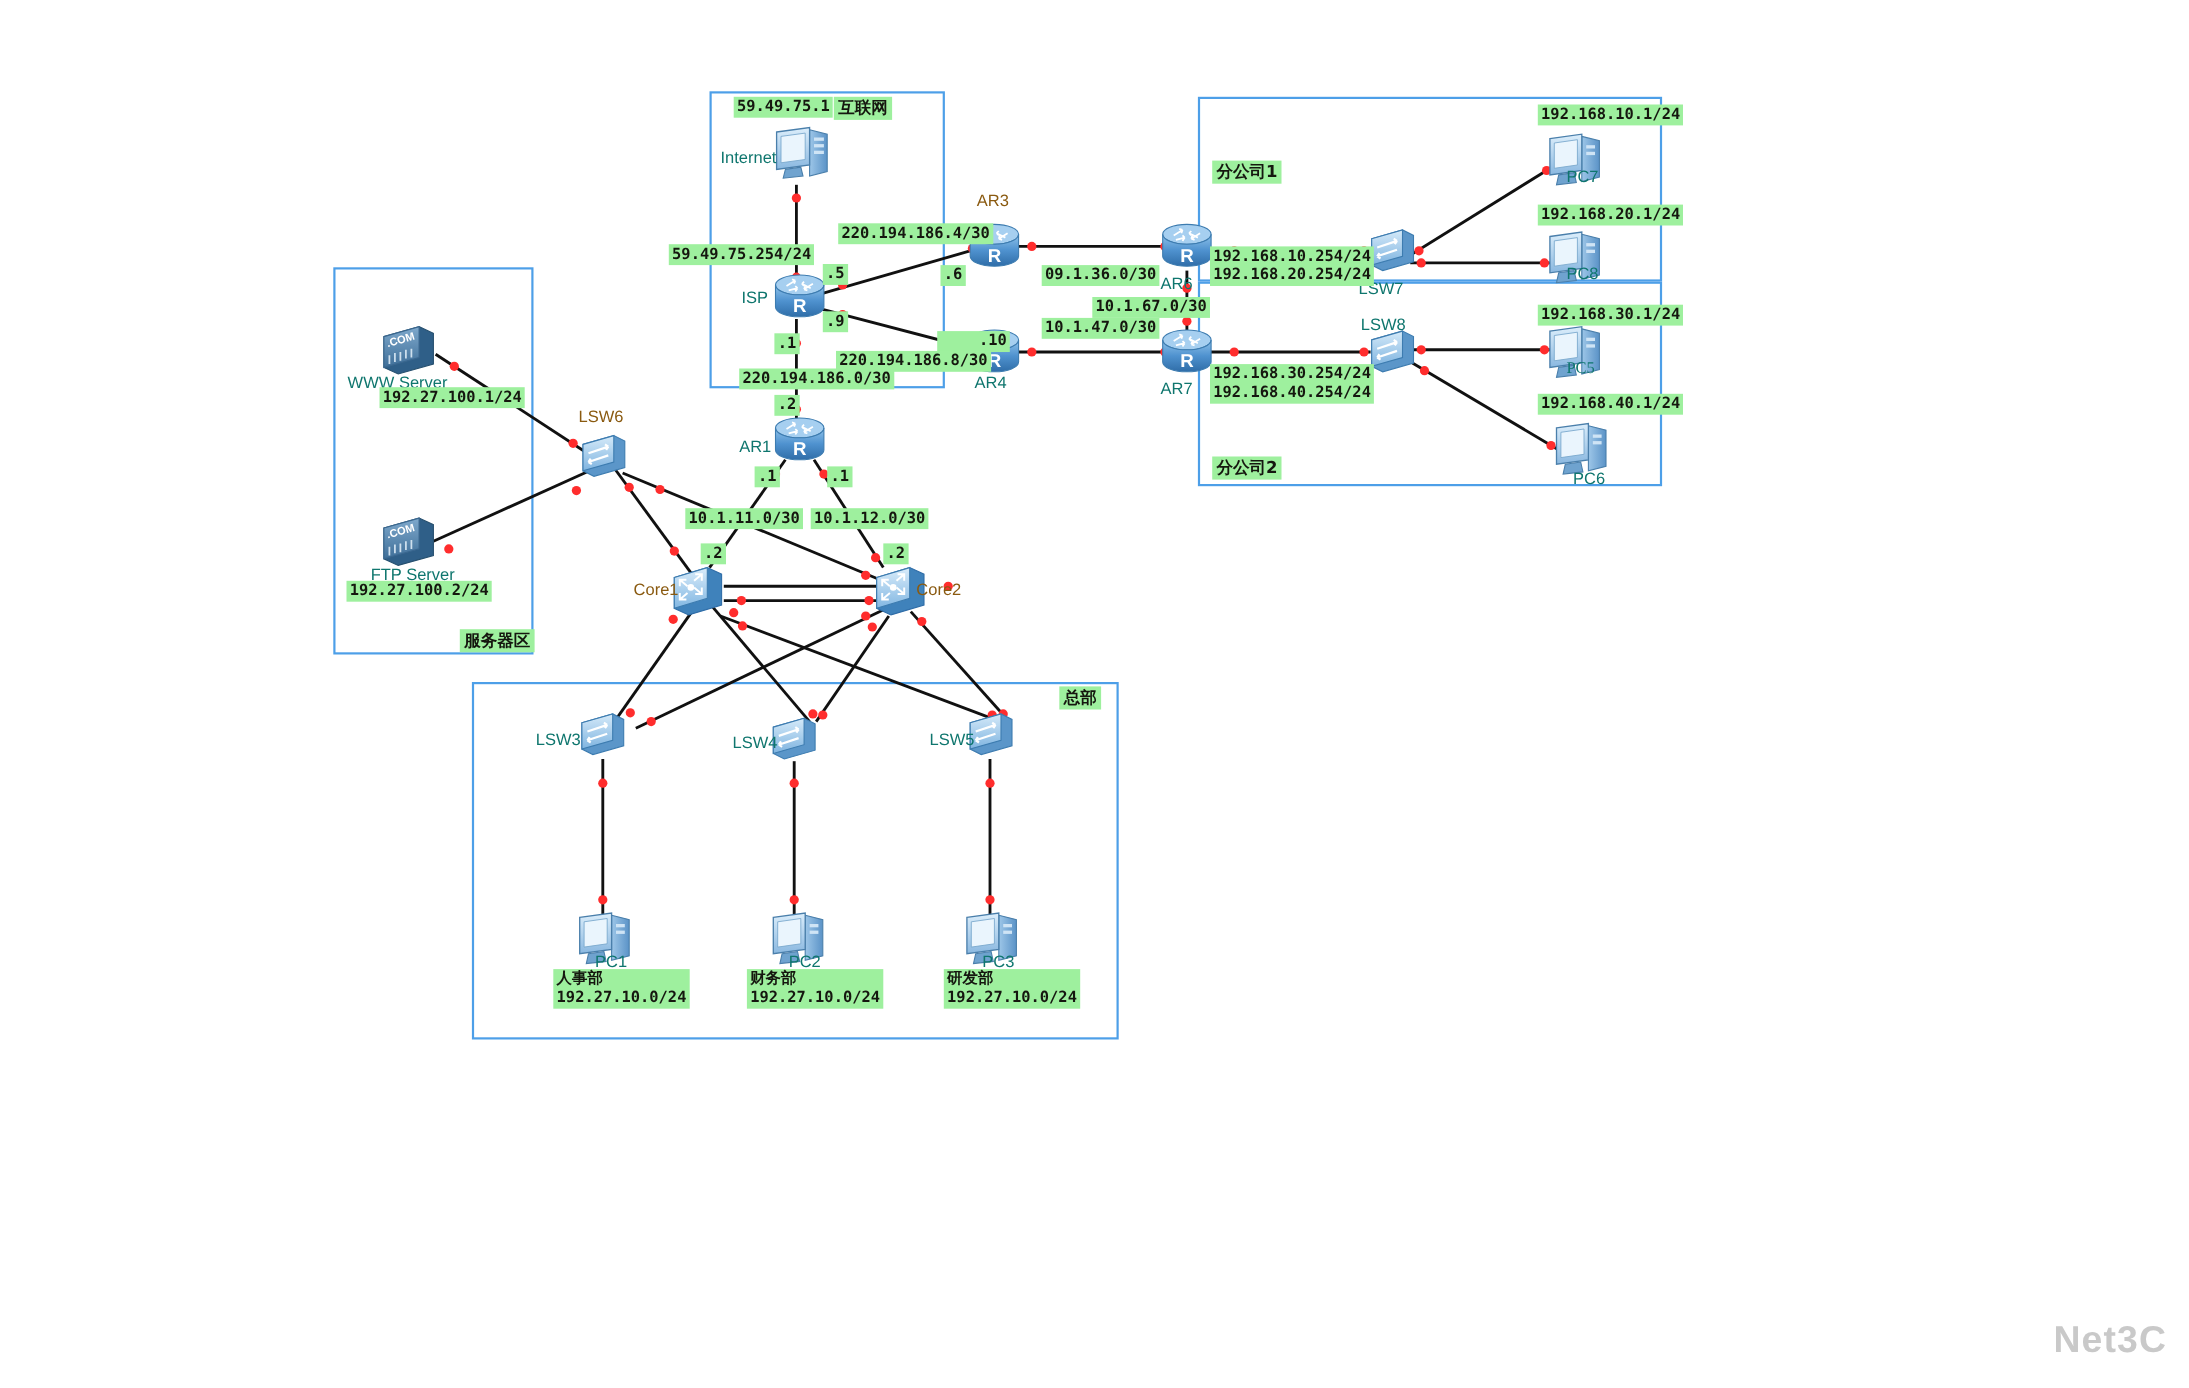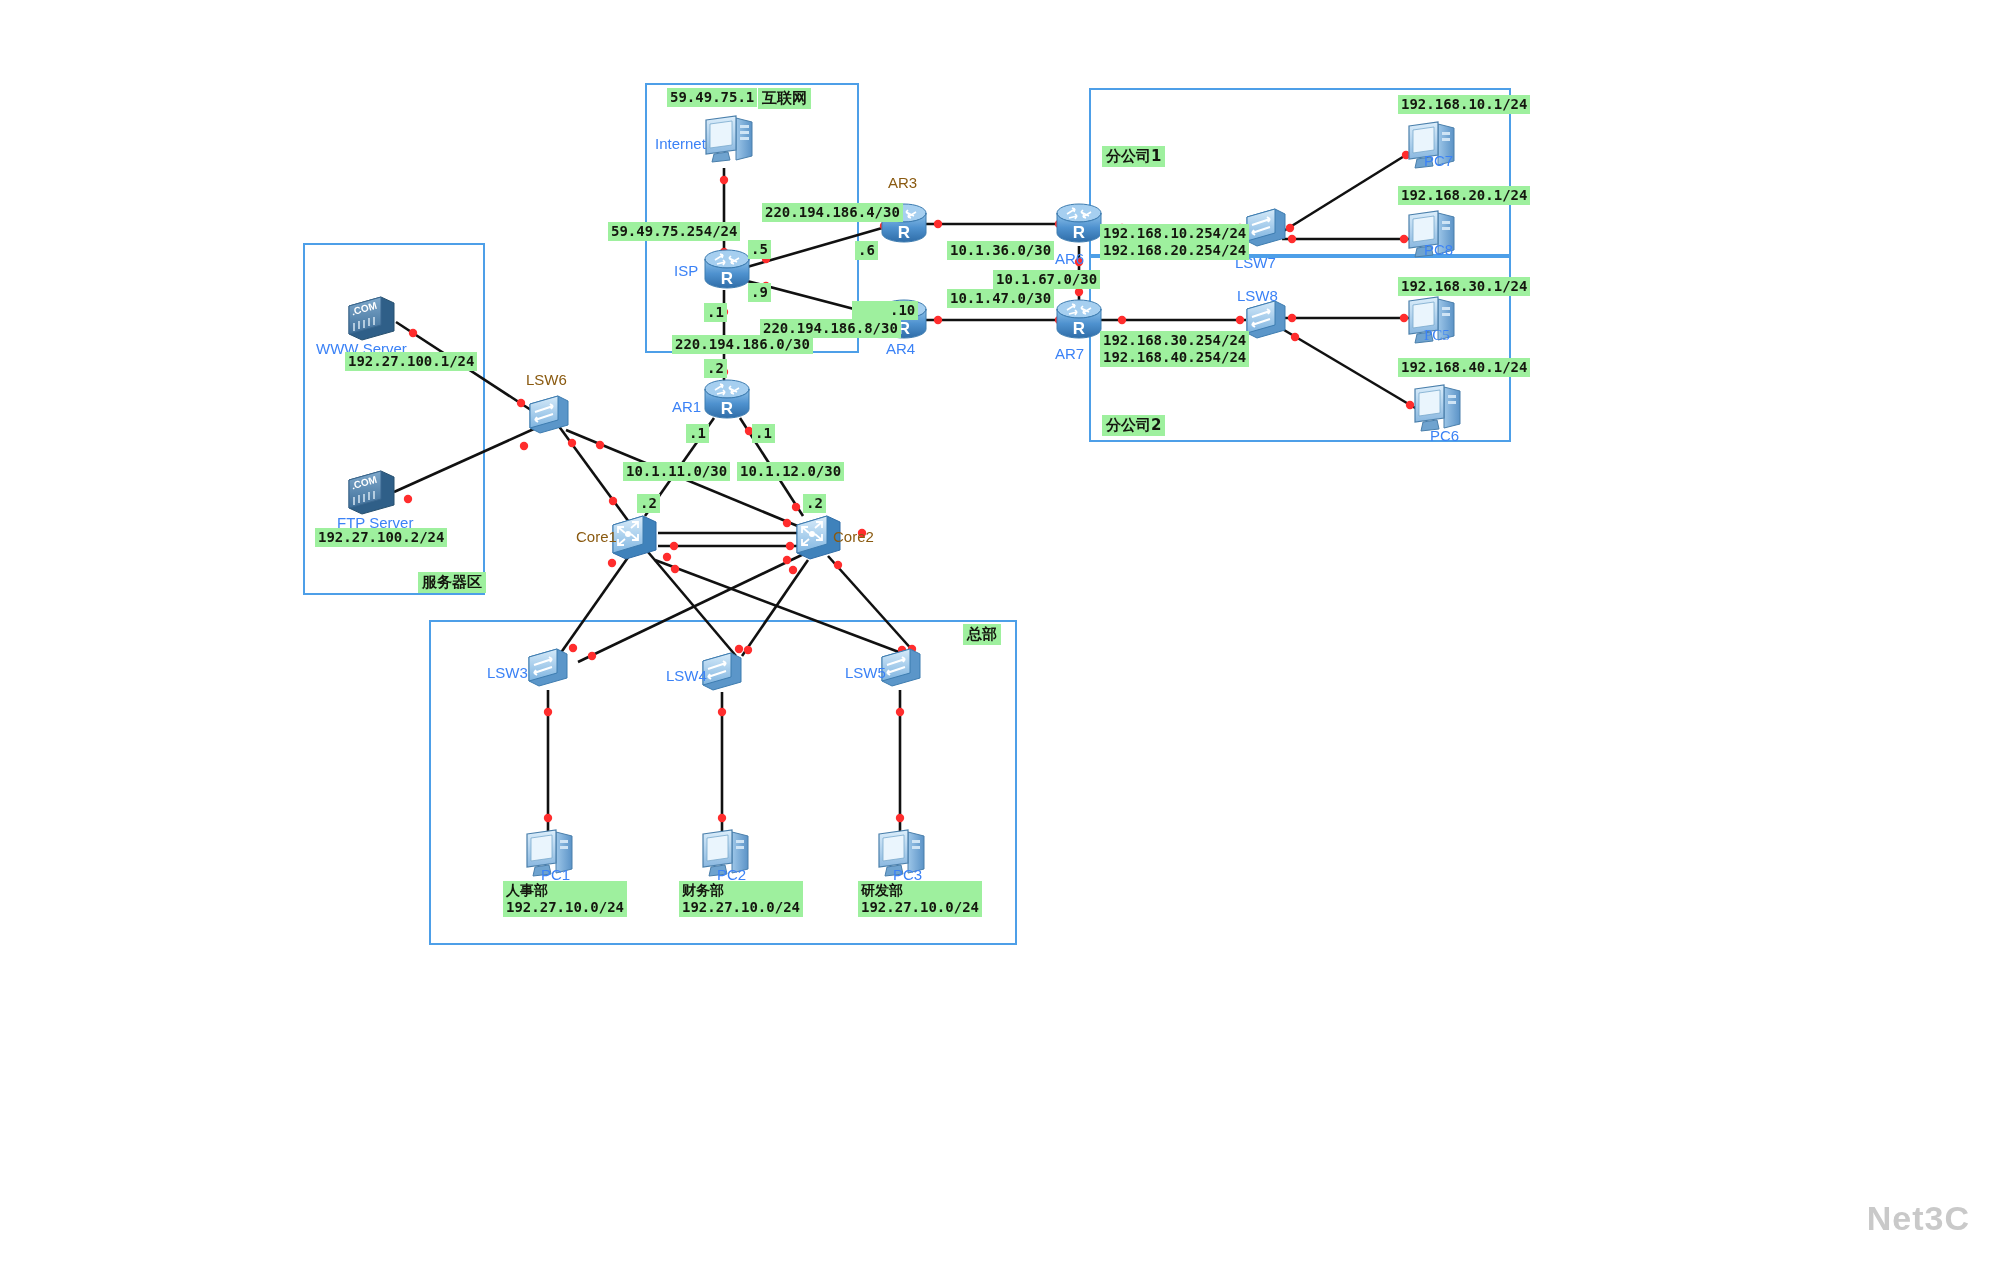--- a/index.html
+++ b/index.html
@@ -15,21 +15,21 @@
   .iplabel{position:absolute;background:#9ef09e;color:#15170f;
            font-family:"DejaVu Sans Mono","Liberation Mono",monospace;
            font-size:14px;font-weight:bold;line-height:17px;
            padding:1px 3px;white-space:pre;letter-spacing:0px;}
   .zonetag{position:absolute;background:#9ef09e;color:#15170f;
            font-family:"DejaVu Sans","Liberation Sans",sans-serif;
            font-size:15px;font-weight:bold;padding:1px 4px;white-space:nowrap;}
 
   
   .devname{position:absolute;font-family:"Liberation Sans","DejaVu Sans",sans-serif;
-           font-size:15px;color:#3b82f6;white-space:nowrap;}
+           font-size:15px;color:#0f766e;white-space:nowrap;}
   .devname.orange{color:#8a5a10;}
 
   
   .dev{position:absolute;}
 
   .watermark{position:absolute;right:20px;bottom:24px;color:#c9c9c9;
              font-size:34px;font-weight:bold;letter-spacing:1px;
              font-family:"Liberation Sans","DejaVu Sans",sans-serif;}
 
   svg.linklayer{position:absolute;left:0;top:0;width:1990px;height:1262px;pointer-events:none;}
@@ -513,21 +513,21 @@
   <div class="iplabel" style="left:608px;top:222px;">59.49.75.254/24</div>
   <div class="iplabel" style="left:762px;top:203px;">220.194.186.4/30</div>
   <div class="iplabel" style="left:748px;top:240px;">.5</div>
   <div class="iplabel" style="left:855px;top:241px;">.6</div>
   <div class="iplabel" style="left:748px;top:283px;">.9</div>
   <div class="iplabel" style="left:852px;top:301px;padding-left:38px;">.10</div>
   <div class="iplabel" style="left:760px;top:319px;">220.194.186.8/30</div>
   <div class="iplabel" style="left:704px;top:303px;">.1</div>
   <div class="iplabel" style="left:672px;top:335px;">220.194.186.0/30</div>
   <div class="iplabel" style="left:704px;top:359px;">.2</div>
-  <div class="iplabel" style="left:947px;top:241px;">10.1.36.0/30</div>
+  <div class="iplabel" style="left:947px;top:241px;">09.1.36.0/30</div>
   <div class="iplabel" style="left:993px;top:270px;">10.1.67.0/30</div>
   <div class="iplabel" style="left:947px;top:289px;">10.1.47.0/30</div>
   <div class="iplabel" style="left:1100px;top:176px;margin-top:48px;">192.168.10.254/24
 192.168.20.254/24</div>
   <div class="iplabel" style="left:1100px;top:331px;">192.168.30.254/24
 192.168.40.254/24</div>
   <div class="iplabel" style="left:1398px;top:95px;">192.168.10.1/24</div>
   <div class="iplabel" style="left:1398px;top:186px;">192.168.20.1/24</div>
   <div class="iplabel" style="left:1398px;top:277px;">192.168.30.1/24</div>
   <div class="iplabel" style="left:1398px;top:358px;">192.168.40.1/24</div>

